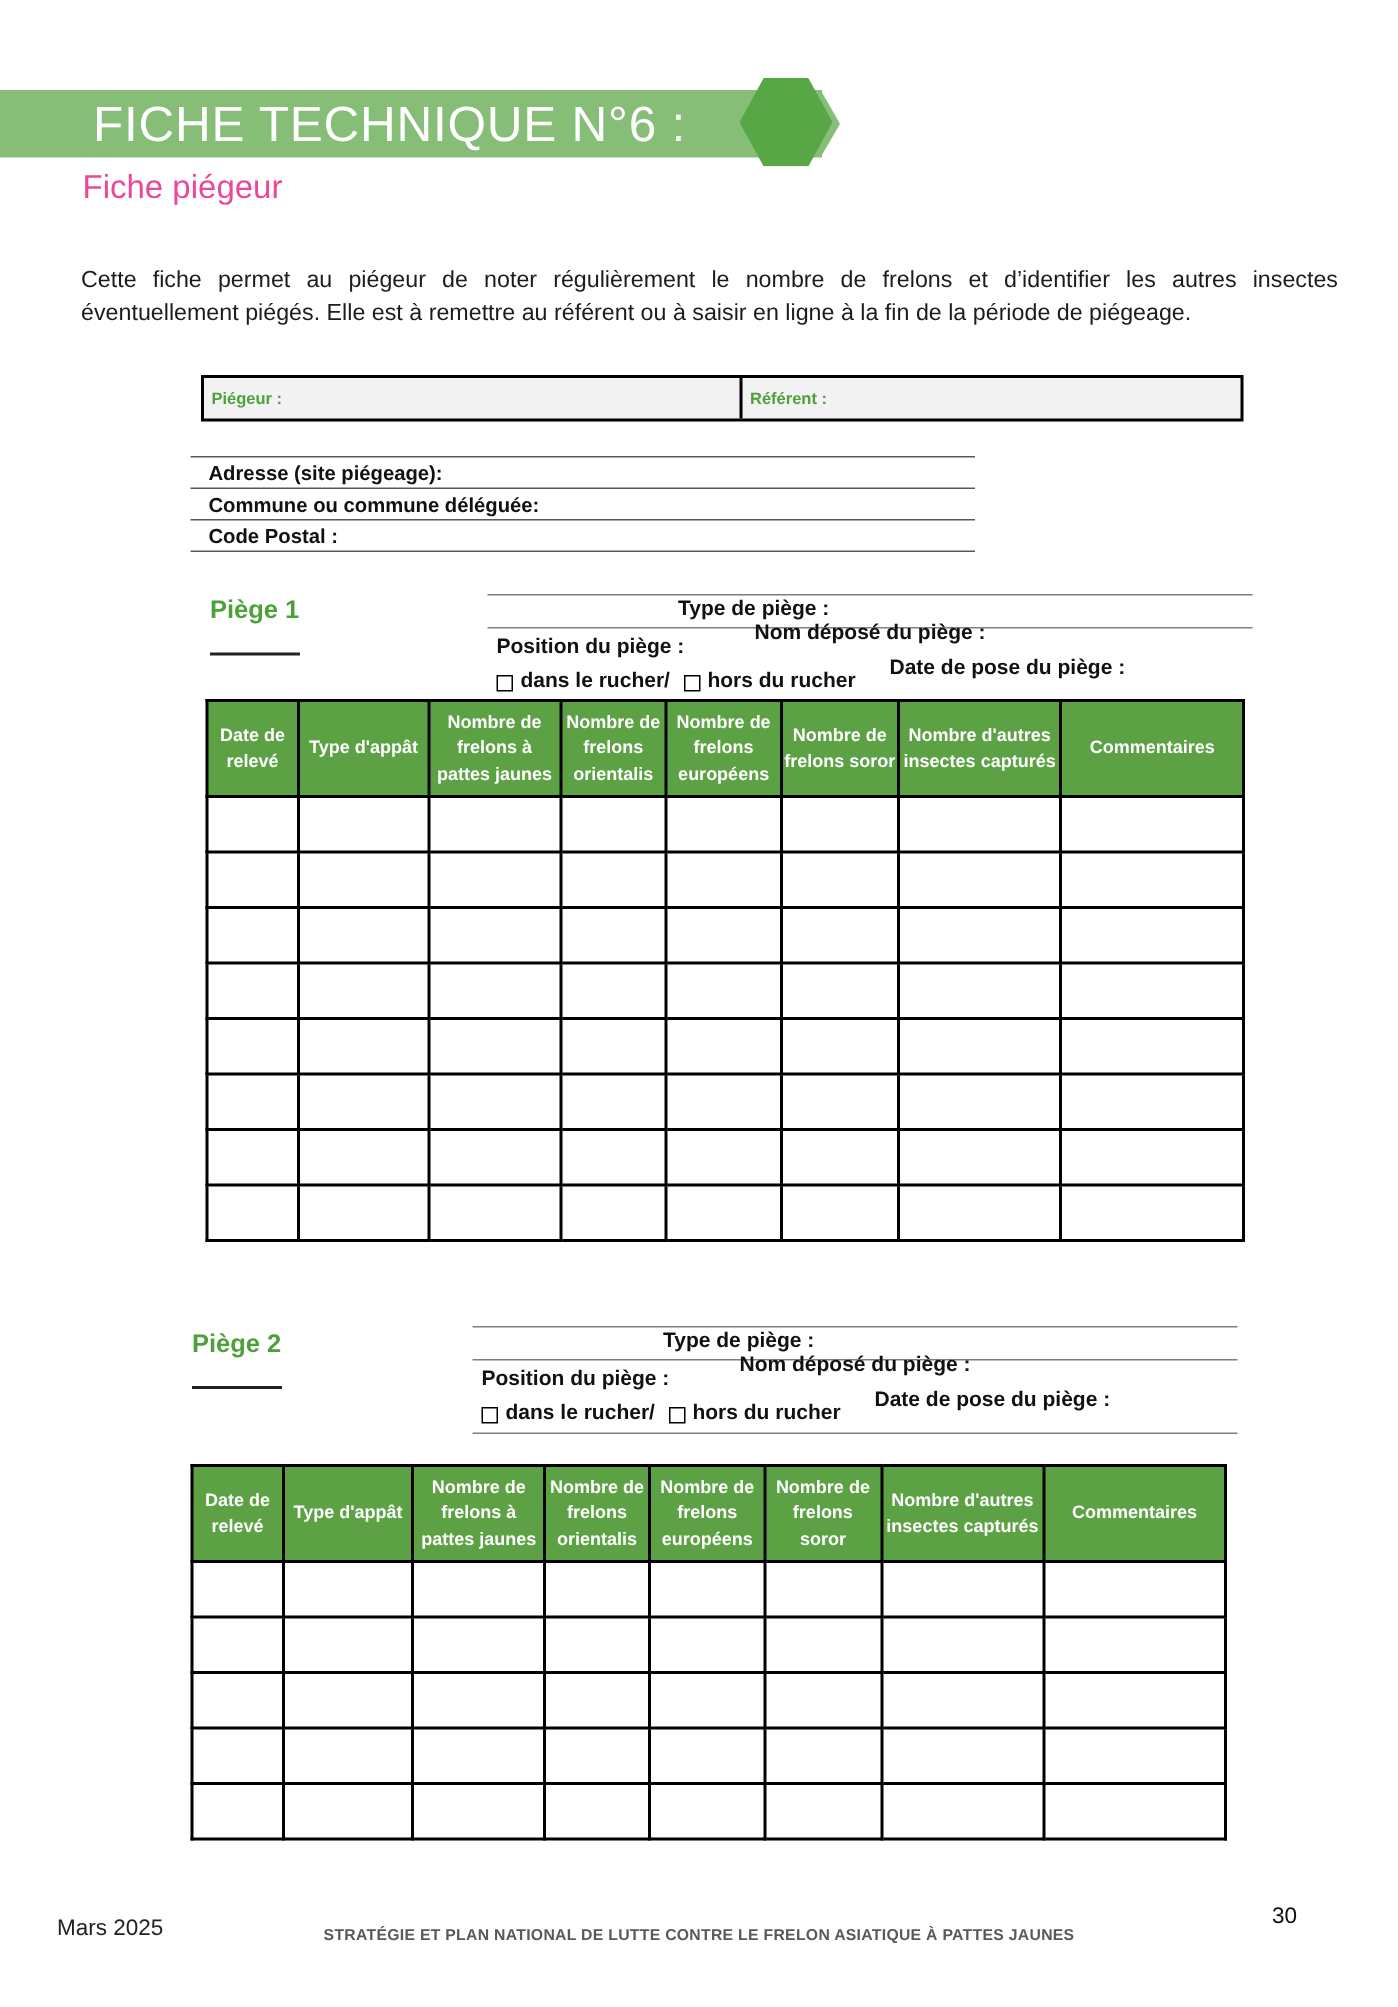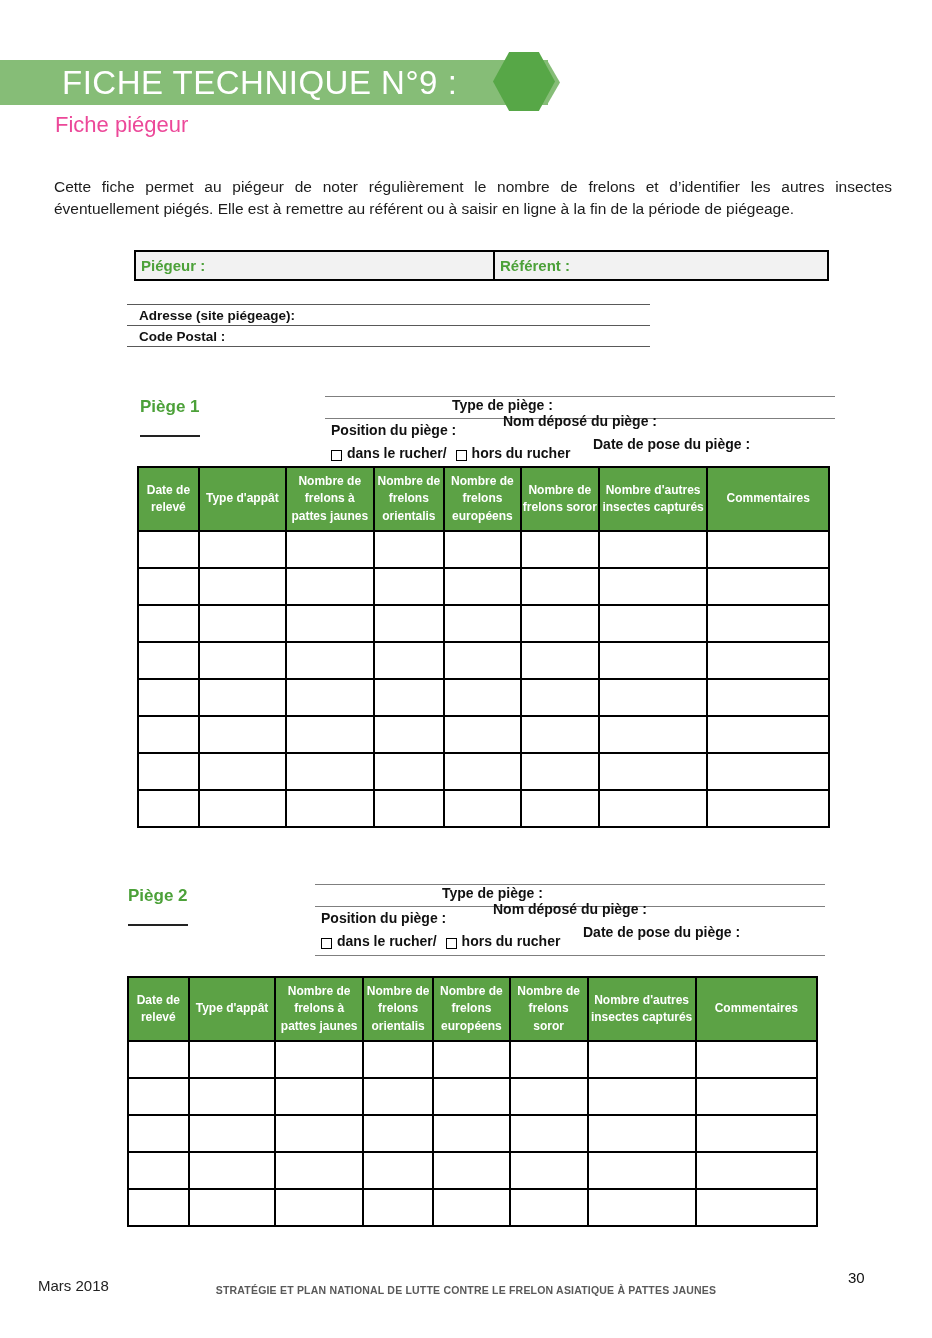--- a/index.html
+++ b/index.html
@@ -18,21 +18,21 @@
   .subtitle { position:absolute; left:55px; top:112px; font-size:22px; color:#ec4899; }
 
   
   .intro { position:absolute; left:54px; top:176px; width:838px; font-size:15.5px;
            line-height:1.45; text-align:justify; color:#1c1c1c; }
 
   
   .id-table { position:absolute; left:134px; top:250px; width:695px; height:31px;
               border:2px solid #000; background:#f2f2f2; display:flex; }
   .id-cell { display:flex; align-items:center; padding-left:5px; font-weight:700;
-             font-size:15px; color:#4CA139; }
+             font-size:11px; color:#4CA139; }
   .id-cell.trapper { width:359px; border-right:2.5px solid #000; }
   .id-cell.referent { flex:1;text-align:center; }
 
   
   .address { position:absolute; left:127px; top:304px; width:523px; border-bottom:1.5px solid #595959; }
   .address-row { border-top:1.5px solid #595959; font-weight:700; font-size:13.5px;
                  color:#111; padding:3px 0 2px 12px; height:21px; }
 
   
   .trap-heading { position:absolute; font-size:17px; font-weight:700; color:#4CA139;
@@ -69,36 +69,37 @@
   .footer-center { position:absolute; left:0; top:1284px; width:932px; text-align:center;
                    font-size:10.5px; font-weight:700; color:#595959; letter-spacing:.2px; }
   .footer-page { position:absolute; left:848px; top:1269px; font-size:15px; color:#111; }
 </style>
 </head>
 <body>
 
 <div class="page">
 
   <div class="banner">
-    <span class="banner-title">FICHE TECHNIQUE N°9 :</span>
+    <span class="banner-title">FICHE TECHNIQUE N°6 :</span>
   </div>
   <div class="banner-tip"></div>
   <div class="hexagon"></div>
 
   <div class="subtitle">Fiche piégeur</div>
 
   <p class="intro">Cette fiche permet au piégeur de noter régulièrement le nombre de frelons et d’identifier les autres insectes éventuellement piégés. Elle est à remettre au référent ou à saisir en ligne à la fin de la période de piégeage.</p>
 
   <div class="id-table">
     <div class="id-cell trapper">Piégeur :</div>
     <div class="id-cell referent">Référent :</div>
   </div>
 
   <div class="address">
     <div class="address-row">Adresse (site piégeage):</div>
+    <div class="address-row">Commune ou commune déléguée:</div>
     <div class="address-row">Code Postal :</div>
   </div>
 
   <div class="trap-heading" id="trap1-heading">Piège 1</div>
 
   <div class="fields" id="fields1">
     <div class="rule"></div>
     <div class="frow1">
       <span class="type">Type de piège :</span>
       <span>Nom déposé du piège :</span>
@@ -317,17 +318,17 @@
           <td></td>
           <td></td>
           <td></td>
           <td></td>
           <td></td>
           <td></td>
         </tr>
       </tbody>
   </table>
 
-  <div class="footer-date">Mars 2018</div>
+  <div class="footer-date">Mars 2025</div>
   <div class="footer-center">STRATÉGIE ET PLAN NATIONAL DE LUTTE CONTRE LE FRELON ASIATIQUE À PATTES JAUNES</div>
   <div class="footer-page">30</div>
 
 </div>
 
 </body></html>

